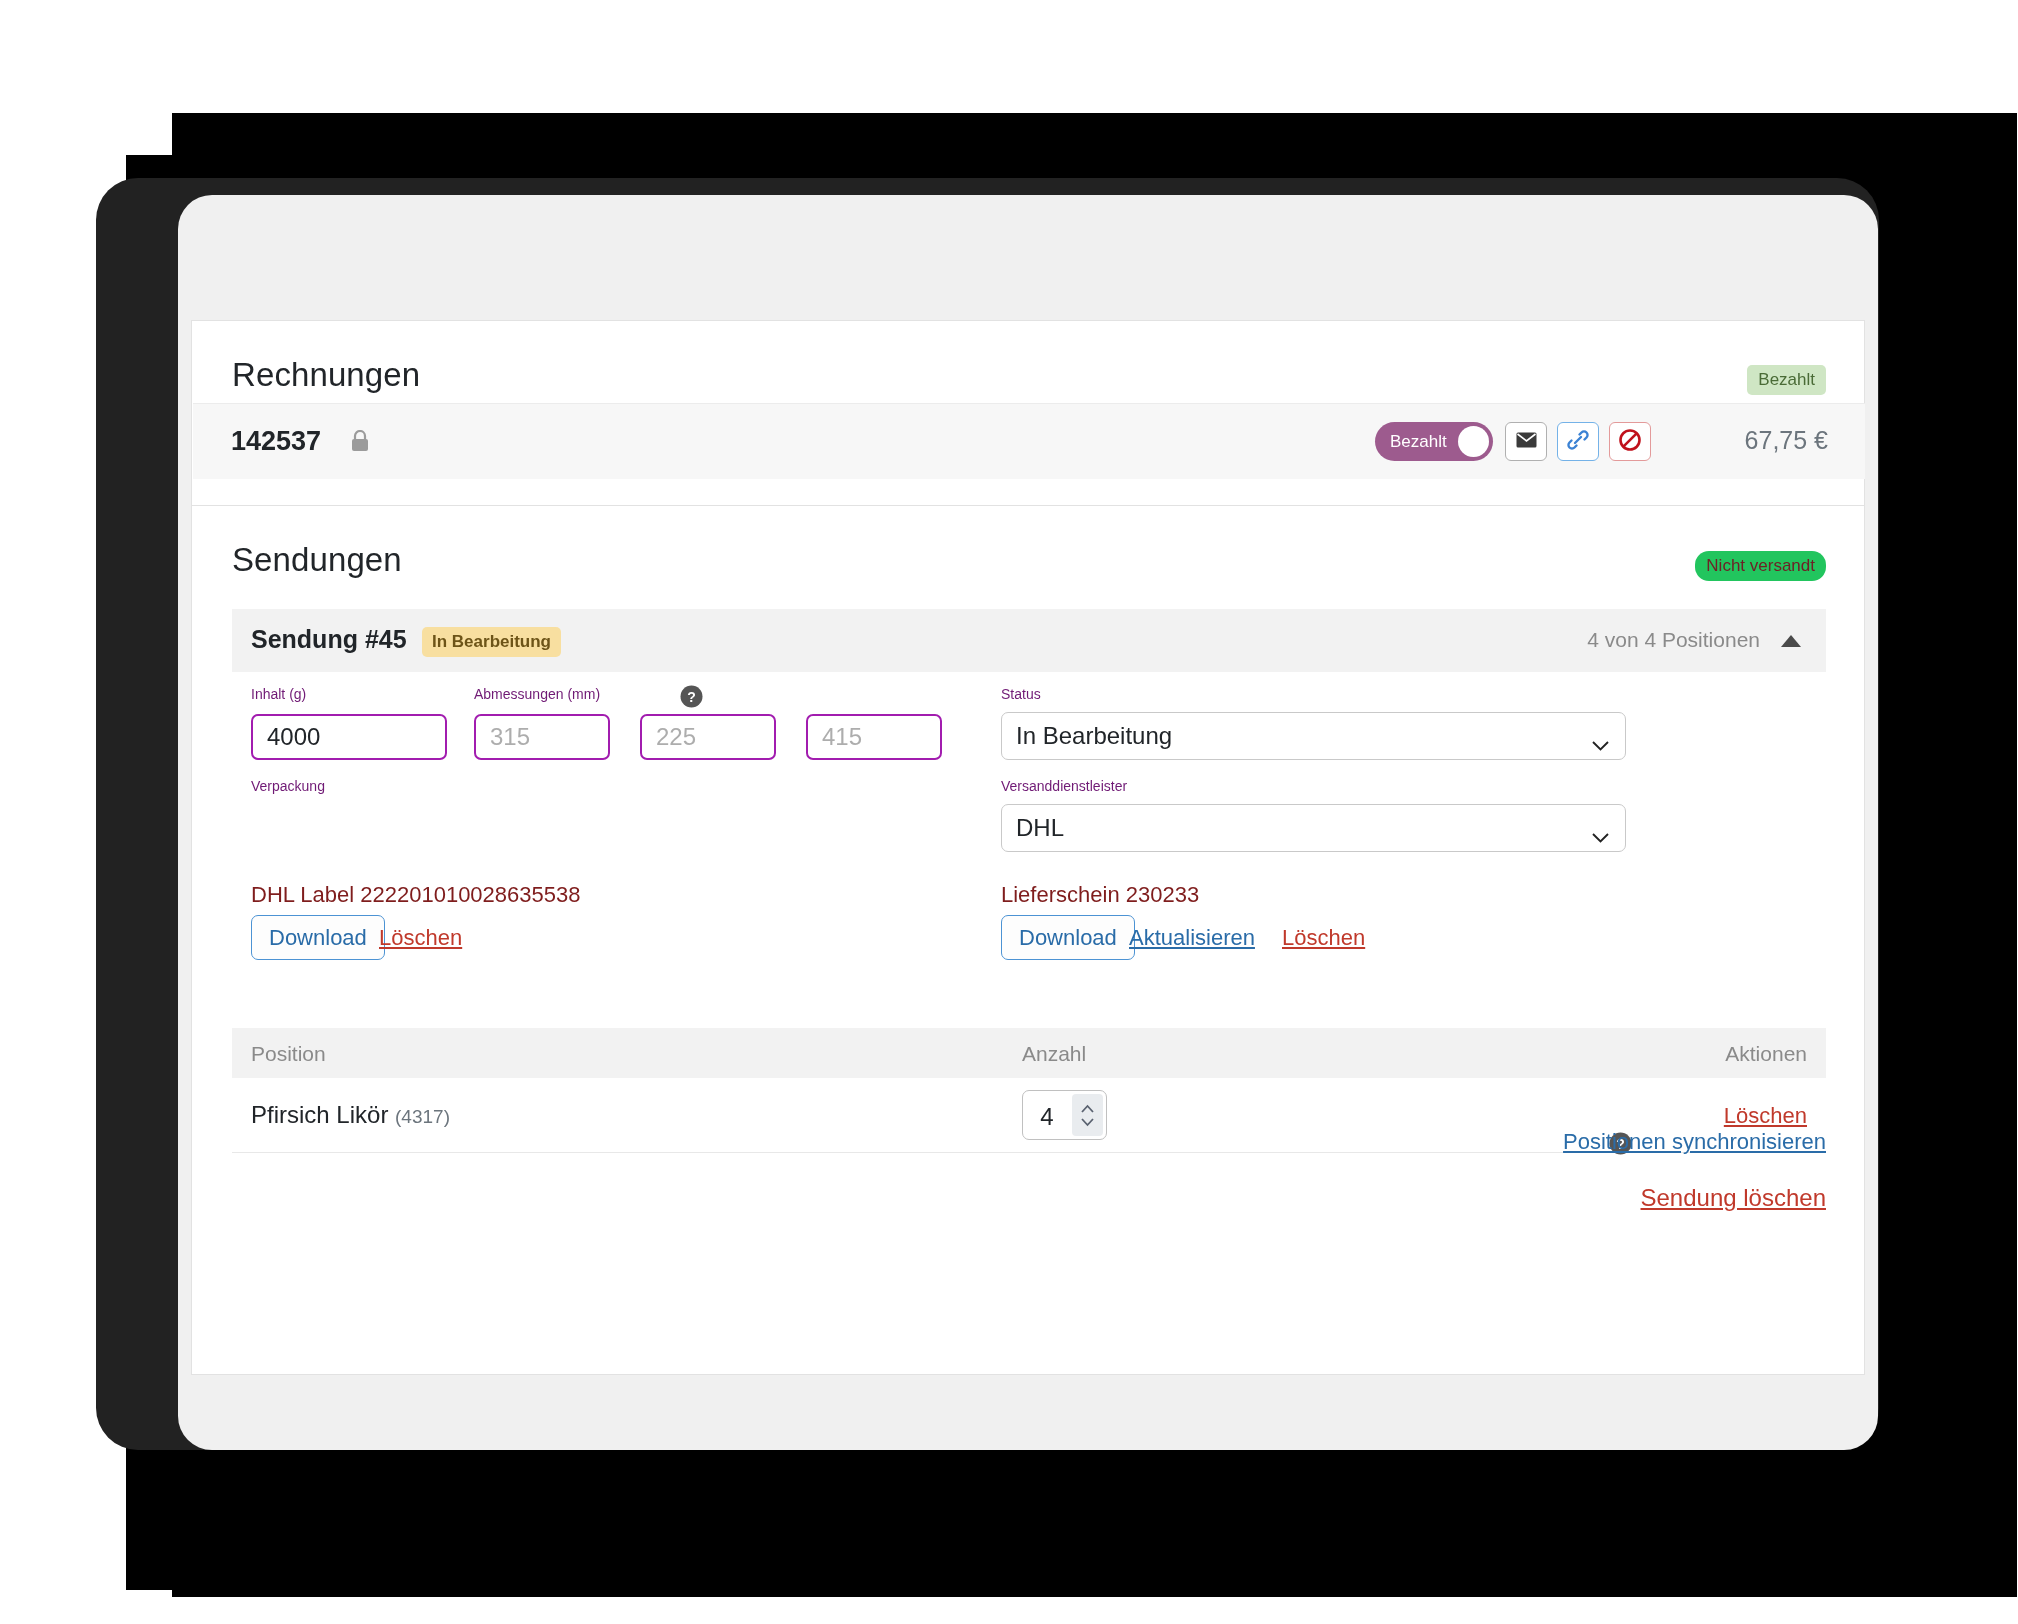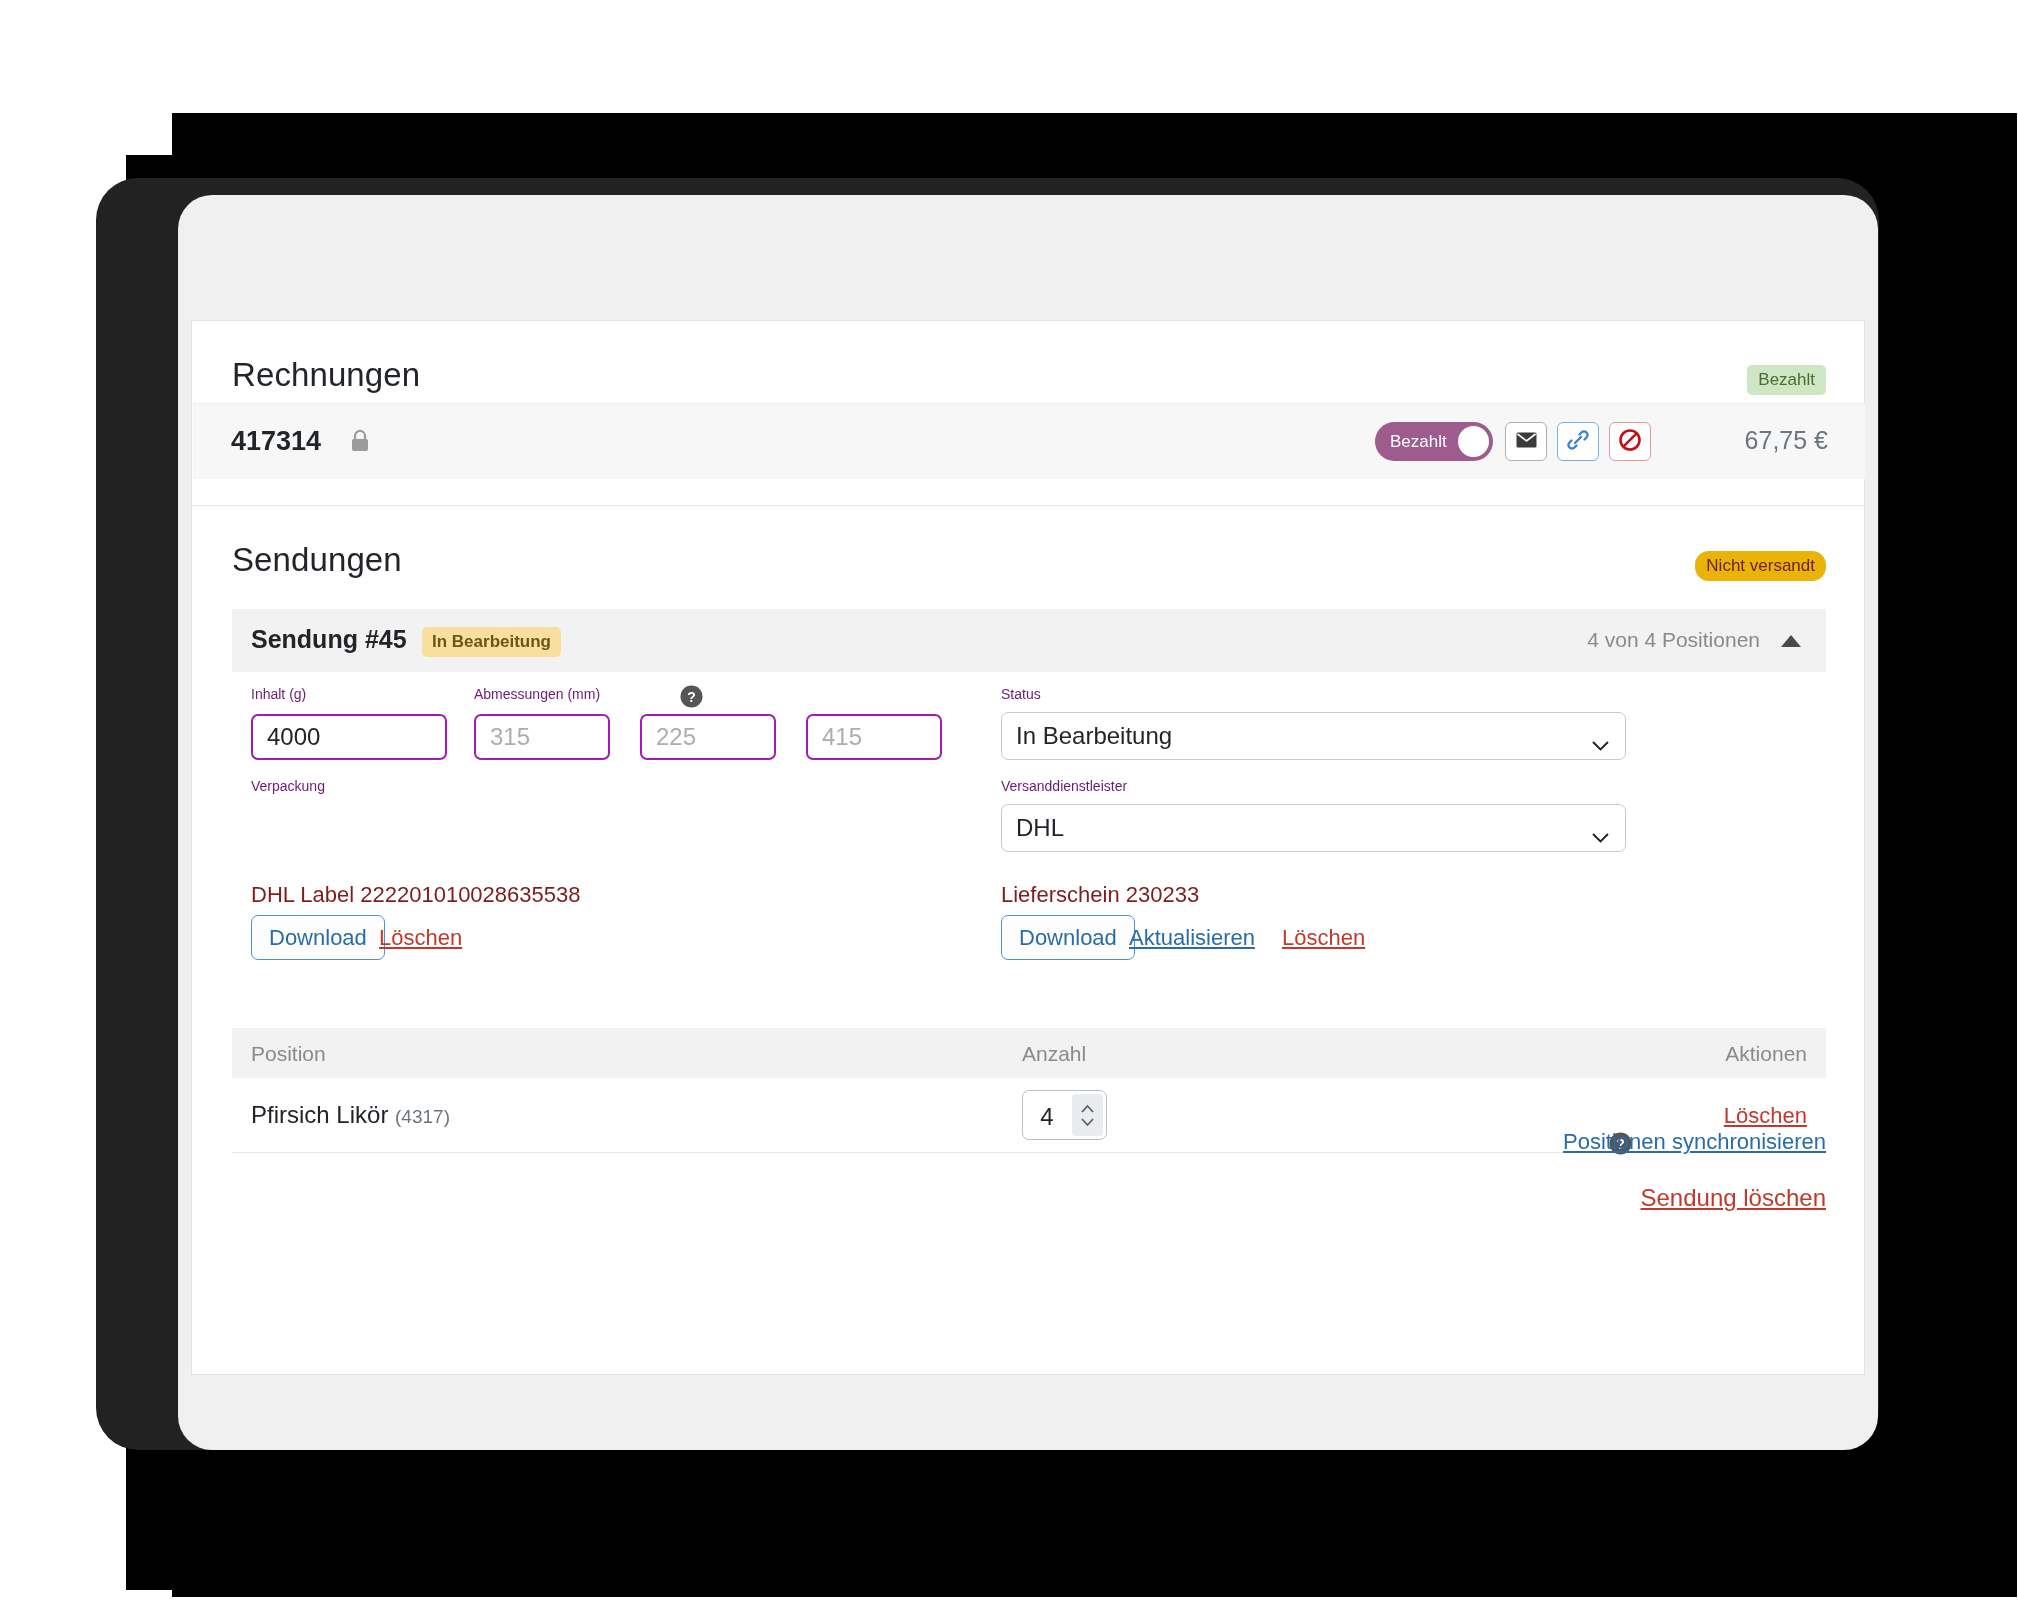--- a/index.html
+++ b/index.html
@@ -82,21 +82,21 @@
     padding: 6px 11px 7px 11px;
     line-height: 1;
     font-weight: 400;
     white-space: nowrap;
   }
   .badge-paid {
     background: #cfe6c4;
     color: #4a6b36;
   }
   .badge-notsent {
-    background: #eab308;
+    background: #22c55e;
     color: #6d2226;
     border-radius: 14px;
   }
   .badge-progress {
     background: #f8dfa0;
     color: #6d5418;
     font-weight: 700;
     font-size: 17px;
     padding: 6px 10px 7px 10px;
   }
@@ -344,21 +344,21 @@
 <div class="backdrop-mid"></div>
 <div class="device-frame"></div>
 
 <div class="device-screen">
 
   <div class="card card-invoices">
     <div class="card-title" style="top:35px;">Rechnungen</div>
     <div class="badge badge-paid" style="right:38px; top:44px;">Bezahlt</div>
 
     <div class="invoice-row">
-      <div class="invoice-number">417314</div>
+      <div class="invoice-number">142537</div>
       <span class="lock-icon">
         <svg width="18" height="22" viewBox="0 0 18 22">
           <rect x="1" y="9" width="16" height="12" rx="2" fill="#9b9b9b"></rect>
           <path d="M4 9 V6 a5 5 0 0 1 10 0 V9" fill="none" stroke="#9b9b9b" stroke-width="2.2"></path>
         </svg>
       </span>
 
       <div class="toggle-paid">
         <span class="t-label">Bezahlt</span>
         <span class="t-knob"></span>

